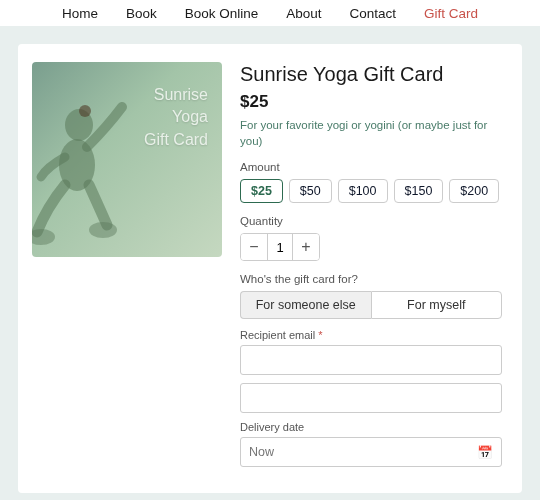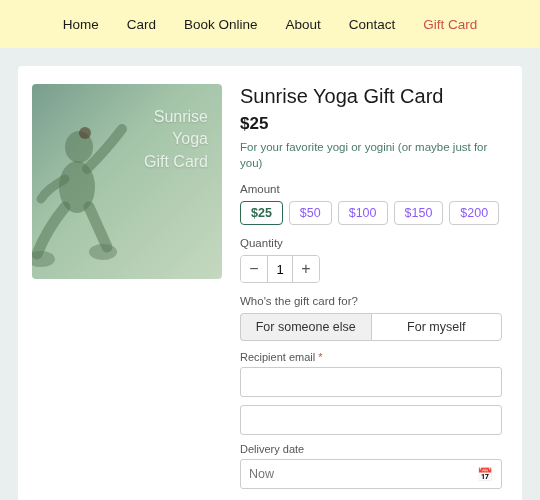--- a/index.html
+++ b/index.html
@@ -7,27 +7,27 @@
       font-family: 'Helvetica Neue', Arial, sans-serif;
       background: #e8efee;
       width: 540px;
       min-height: 500px;
       display: flex;
       flex-direction: column;
     }
 
     
     nav {
-      background: #fef9c3;
+      background: #ffffff;
       display: flex;
       align-items: center;
       justify-content: center;
       gap: 28px;
       padding: 8px 0;
-      height: 48px;
+      height: 26px;
     }
     nav a {
       text-decoration: none;
       font-size: 13.5px;
       color: #1a1a1a;
     }
     nav a.gift-card {
       color: #c8524a;
     }
 
@@ -113,21 +113,21 @@
       gap: 6px;
       margin-bottom: 12px;
     }
     .amount-btn {
       border: 1px solid #ccc;
       background: #fff;
       border-radius: 4px;
       padding: 4px 10px;
       font-size: 12.5px;
       cursor: pointer;
-      color: #8b5cf6;
+      color: #0f172a;
     }
     .amount-btn.selected {
       border-color: #2d6a50;
       background: #fff;
       color: #2d6a50;
       font-weight: 600;
     }
 
     
     .quantity-row {
@@ -231,21 +231,21 @@
       color: #888;
       font-size: 13px;
       pointer-events: none;
     }
   </style>
 </head>
 <body>
 
 <nav>
   <a href="#">Home</a>
-  <a href="#">Card</a>
+  <a href="#">Book</a>
   <a href="#">Book Online</a>
   <a href="#">About</a>
   <a href="#">Contact</a>
   <a href="#" class="gift-card">Gift Card</a>
 </nav>
 
 <div class="content">
 
   <div class="gift-card-image">
 

